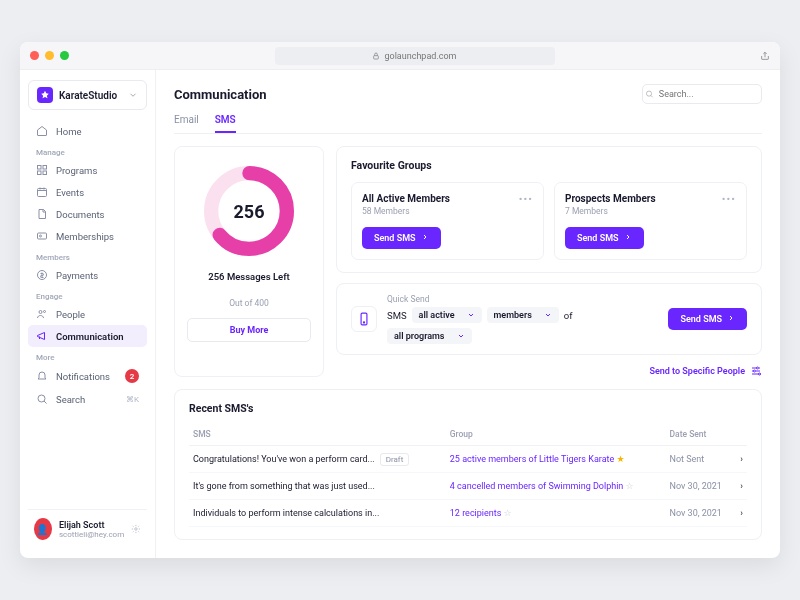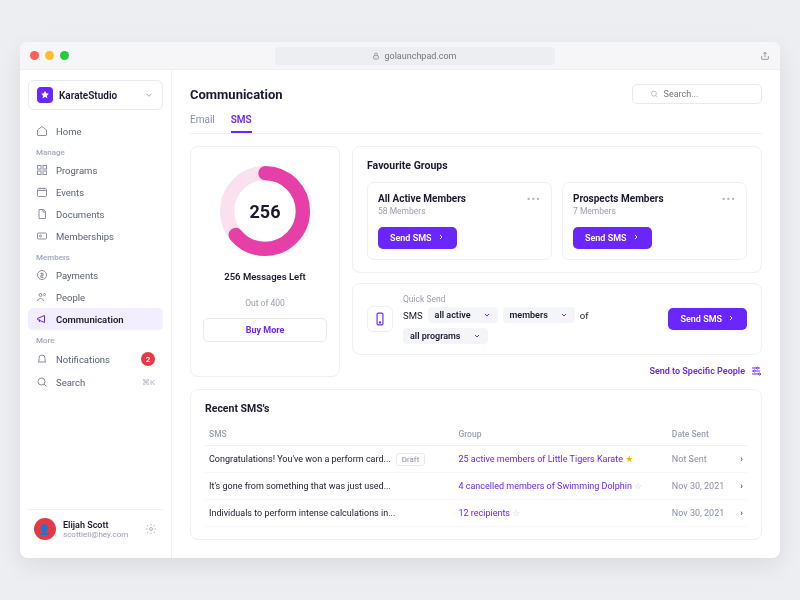--- a/index.html
+++ b/index.html
@@ -4,42 +4,42 @@
 <style>
 *{margin:0;padding:0;box-sizing:border-box;font-family:-apple-system,BlinkMacSystemFont,"Segoe UI",Roboto,sans-serif}
 body{background:#edeef2;display:flex;align-items:center;justify-content:center;min-height:600px;padding:20px}
 .window{width:760px;background:#fff;border-radius:8px;box-shadow:0 8px 24px rgba(0,0,0,0.08);overflow:hidden}
 .titlebar{height:28px;background:#f6f6f8;display:flex;align-items:center;padding:0 10px;gap:6px;border-bottom:1px solid #eee}
 .dot{width:9px;height:9px;border-radius:50%}
 .dot.r{background:#ff5f56}.dot.y{background:#ffbd2e}.dot.g{background:#27c93f}
 .urlbox{flex:1;max-width:280px;margin:0 auto;height:18px;background:#eceef2;border-radius:4px;display:flex;align-items:center;justify-content:center;font-size:9px;color:#777;gap:4px}
 .share-icon{width:10px;height:10px;color:#888}
 .layout{display:flex}
-.sidebar{width:152px;border-right:1px solid #eef0f4;padding:10px 8px;display:flex;flex-direction:column}
+.sidebar{width:136px;border-right:1px solid #eef0f4;padding:10px 8px;display:flex;flex-direction:column}
 .org{display:flex;align-items:center;gap:6px;padding:6px 8px;border:1px solid #e8eaf0;border-radius:6px;margin-bottom:10px}
 .org-logo{width:16px;height:16px;background:#6a26ff;border-radius:4px;display:flex;align-items:center;justify-content:center}
 .org-logo svg{width:10px;height:10px;color:#fff}
 .org-name{font-size:10px;font-weight:600;color:#1a1a2e}
 .org .chev{margin-left:auto;color:#999}
 .section-label{font-size:8px;color:#a2a7b8;padding:6px 8px 2px;font-weight:500}
 .nav-item{display:flex;align-items:center;gap:8px;padding:5px 8px;border-radius:5px;font-size:9.5px;color:#5a6275;cursor:pointer}
 .nav-item.active{background:#f2eefd;color:#1a1a2e;font-weight:600}
 .nav-item .icon{width:12px;height:12px;color:#8a90a5;flex-shrink:0}
 .nav-item.active .icon{color:#6a26ff}
 .nav-item .badge{margin-left:auto;background:#e53946;color:#fff;width:14px;height:14px;border-radius:50%;font-size:8px;display:flex;align-items:center;justify-content:center;font-weight:600}
 .nav-item .kbd{margin-left:auto;font-size:8px;color:#b2b7c7}
 .user{margin-top:auto;display:flex;align-items:center;gap:7px;padding:8px 6px;border-top:1px solid #f0f1f5}
 .avatar{width:22px;height:22px;border-radius:50%;background:#e63946;display:flex;align-items:center;justify-content:center;font-size:10px;color:#fff}
 .user-info .name{font-size:9px;font-weight:600;color:#1a1a2e}
 .user-info .email{font-size:8px;color:#9ba0b2}
 .gear{margin-left:auto;color:#b2b7c7}
 .main{flex:1;padding:14px 18px 18px}
 .header{display:flex;align-items:center;justify-content:space-between;margin-bottom:4px}
 .page-title{font-size:13px;font-weight:700;color:#1a1a2e}
-.search-box{display:flex;align-items:flex-end;gap:5px;border:1px solid #e8eaf0;border-radius:5px;padding:4px 17px;width:130px}
+.search-box{display:flex;align-items:flex-end;gap:5px;border:1px solid #e8eaf0;border-radius:5px;padding:4px 2px;width:120px}
 .search-box input{border:0;outline:0;font-size:9px;width:100%;color:#666}
 .tabs{display:flex;gap:16px;border-bottom:1px solid #eef0f4;margin-bottom:12px}
 .tab{font-size:10px;color:#8a90a5;padding:6px 0;cursor:pointer;border-bottom:2px solid transparent}
 .tab.active{color:#6a26ff;font-weight:600;border-bottom-color:#6a26ff}
 .row1{display:flex;gap:12px;margin-bottom:12px}
 .card{border:1px solid #eef0f4;border-radius:8px;background:#fff}
 .donut-card{width:150px;padding:14px 12px;text-align:center}
 .donut-wrap{position:relative;width:100px;height:100px;margin:0 auto 10px}
 .donut-center{position:absolute;inset:0;display:flex;align-items:center;justify-content:center;font-size:18px;font-weight:700;color:#1a1a2e}
 .msgs-left{font-size:9.5px;font-weight:600;color:#1a1a2e}
@@ -151,20 +151,21 @@
 
       <div class="section-label">Members</div>
       <div class="nav-item">
           <svg class="icon" viewBox="0 0 24 24" fill="none" stroke="currentColor" stroke-width="2">
             <circle cx="12" cy="12" r="9"></circle>
             <path d="M12 7v10M9 9h4a2 2 0 010 4H11a2 2 0 000 4h4"></path>
           </svg>
           <span>Payments</span>
         </div>
 
+      <div class="section-label">Engage</div>
       <div class="nav-item">
           <svg class="icon" viewBox="0 0 24 24" fill="none" stroke="currentColor" stroke-width="2">
             <circle cx="9" cy="8" r="3"></circle>
             <path d="M3 20c0-3 3-5 6-5s6 2 6 5"></path>
             <circle cx="17" cy="7" r="2"></circle>
           </svg>
           <span>People</span>
         </div>
       <div class="nav-item active">
           <svg class="icon" viewBox="0 0 24 24" fill="none" stroke="currentColor" stroke-width="2">

